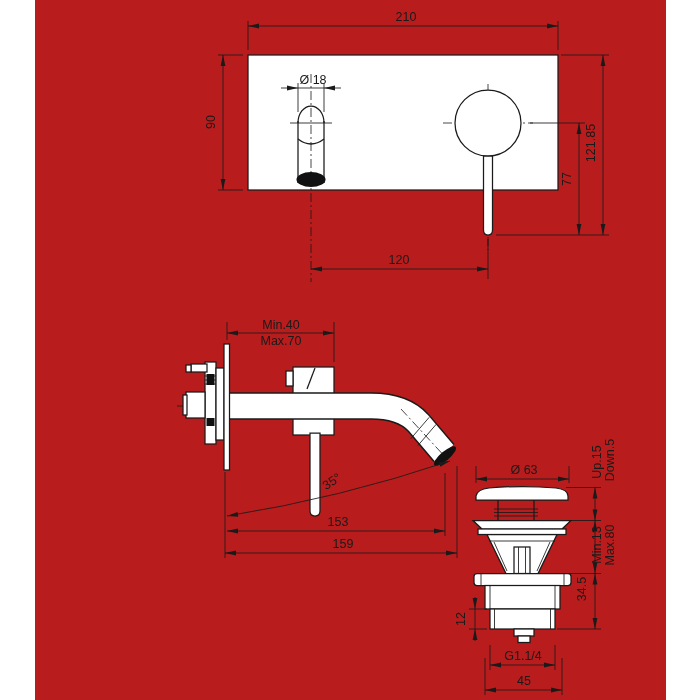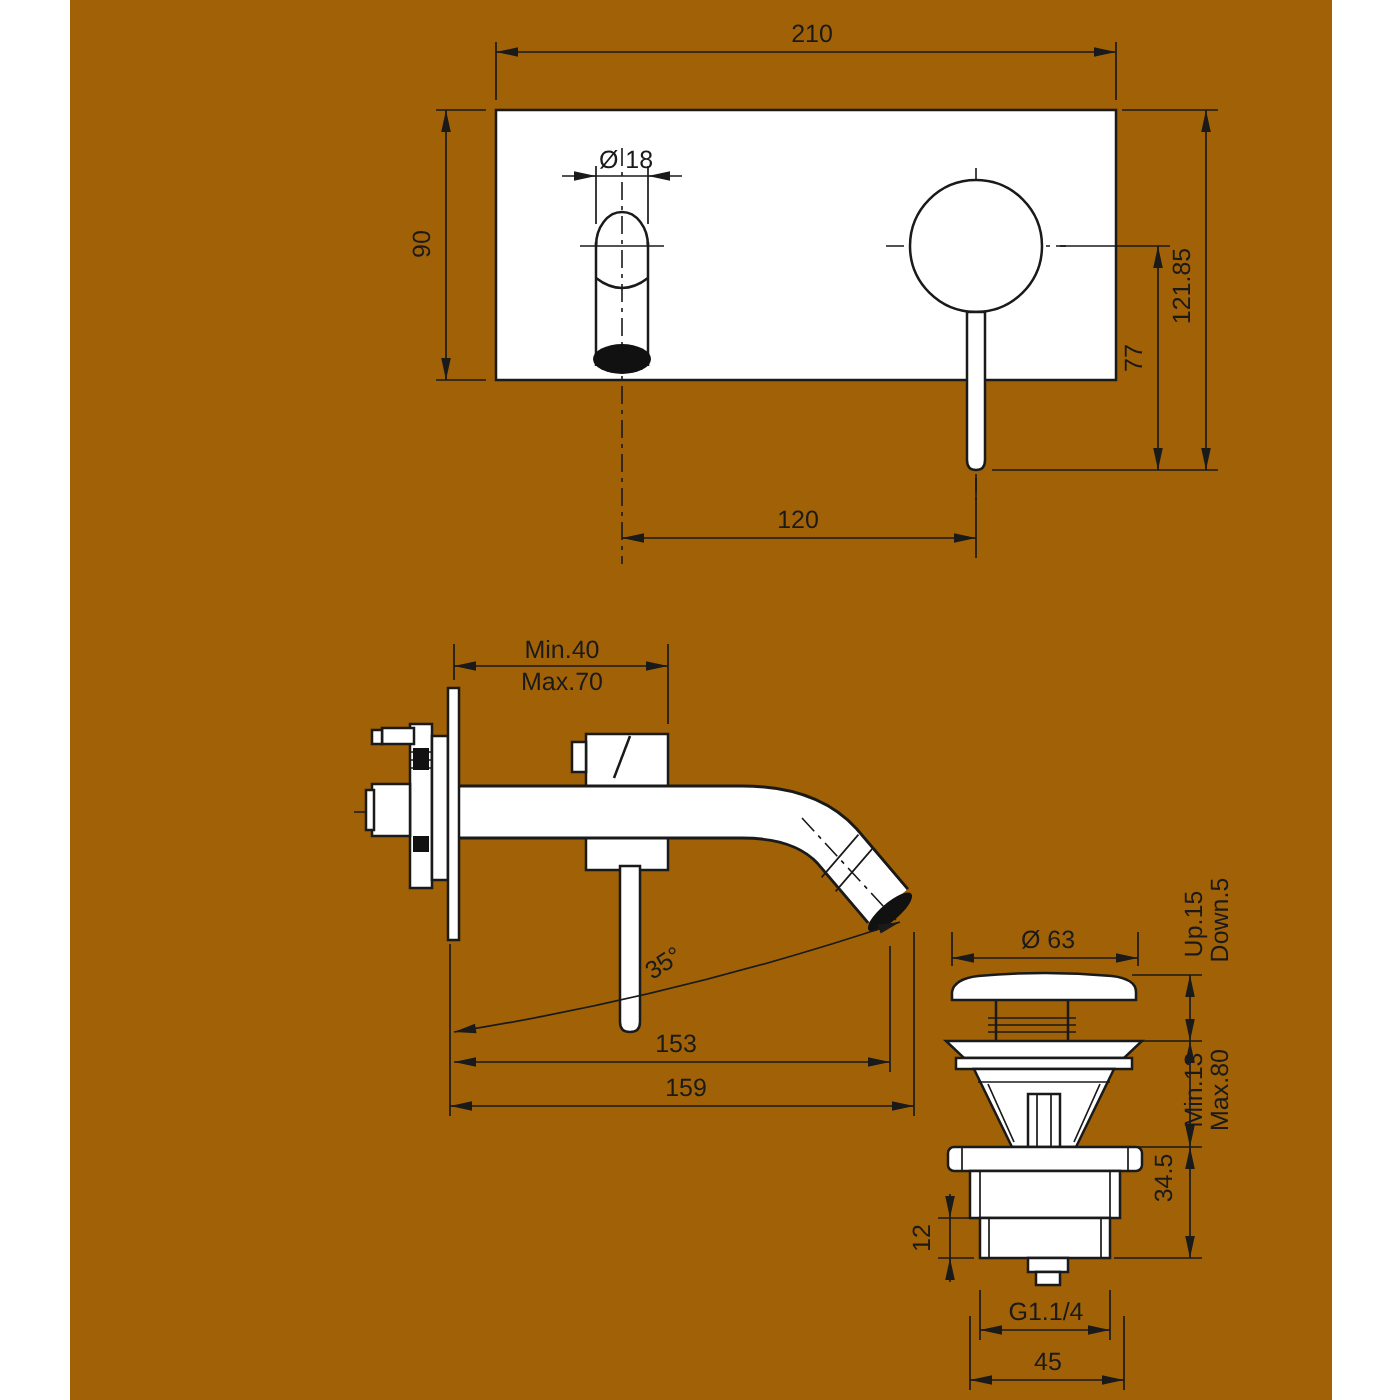--- a/index.html
+++ b/index.html
@@ -1,16 +1,16 @@
 <!DOCTYPE html>
 <html><head>
 <meta charset="utf-8">
 <style>
   html,body{margin:0;padding:0;background:#ffffff;}
-  .page{width:631px;height:700px;background:#a16207;position:relative;margin:0 auto;}
+  .page{width:631px;height:700px;background:#b91c1c;position:relative;margin:0 auto;}
   svg{display:block;}
   .obj{fill:none;stroke:#1a1a1a;stroke-width:1.25;}
   .objw{fill:#ffffff;stroke:#1a1a1a;stroke-width:1.25;}
   .thin{fill:none;stroke:#1a1a1a;stroke-width:0.85;}
   .cl{fill:none;stroke:#1a1a1a;stroke-width:0.8;stroke-dasharray:9 3 2 3;}
   .dark{fill:#111111;stroke:none;}
   .tube-black{fill:none;stroke:#1a1a1a;stroke-width:27.5;}
   .tube-white{fill:none;stroke:#ffffff;stroke-width:24.6;}
   text{font-family:"Liberation Sans","DejaVu Sans",sans-serif;font-size:12.5px;fill:#1a1a1a;text-anchor:middle;}
 </style>

